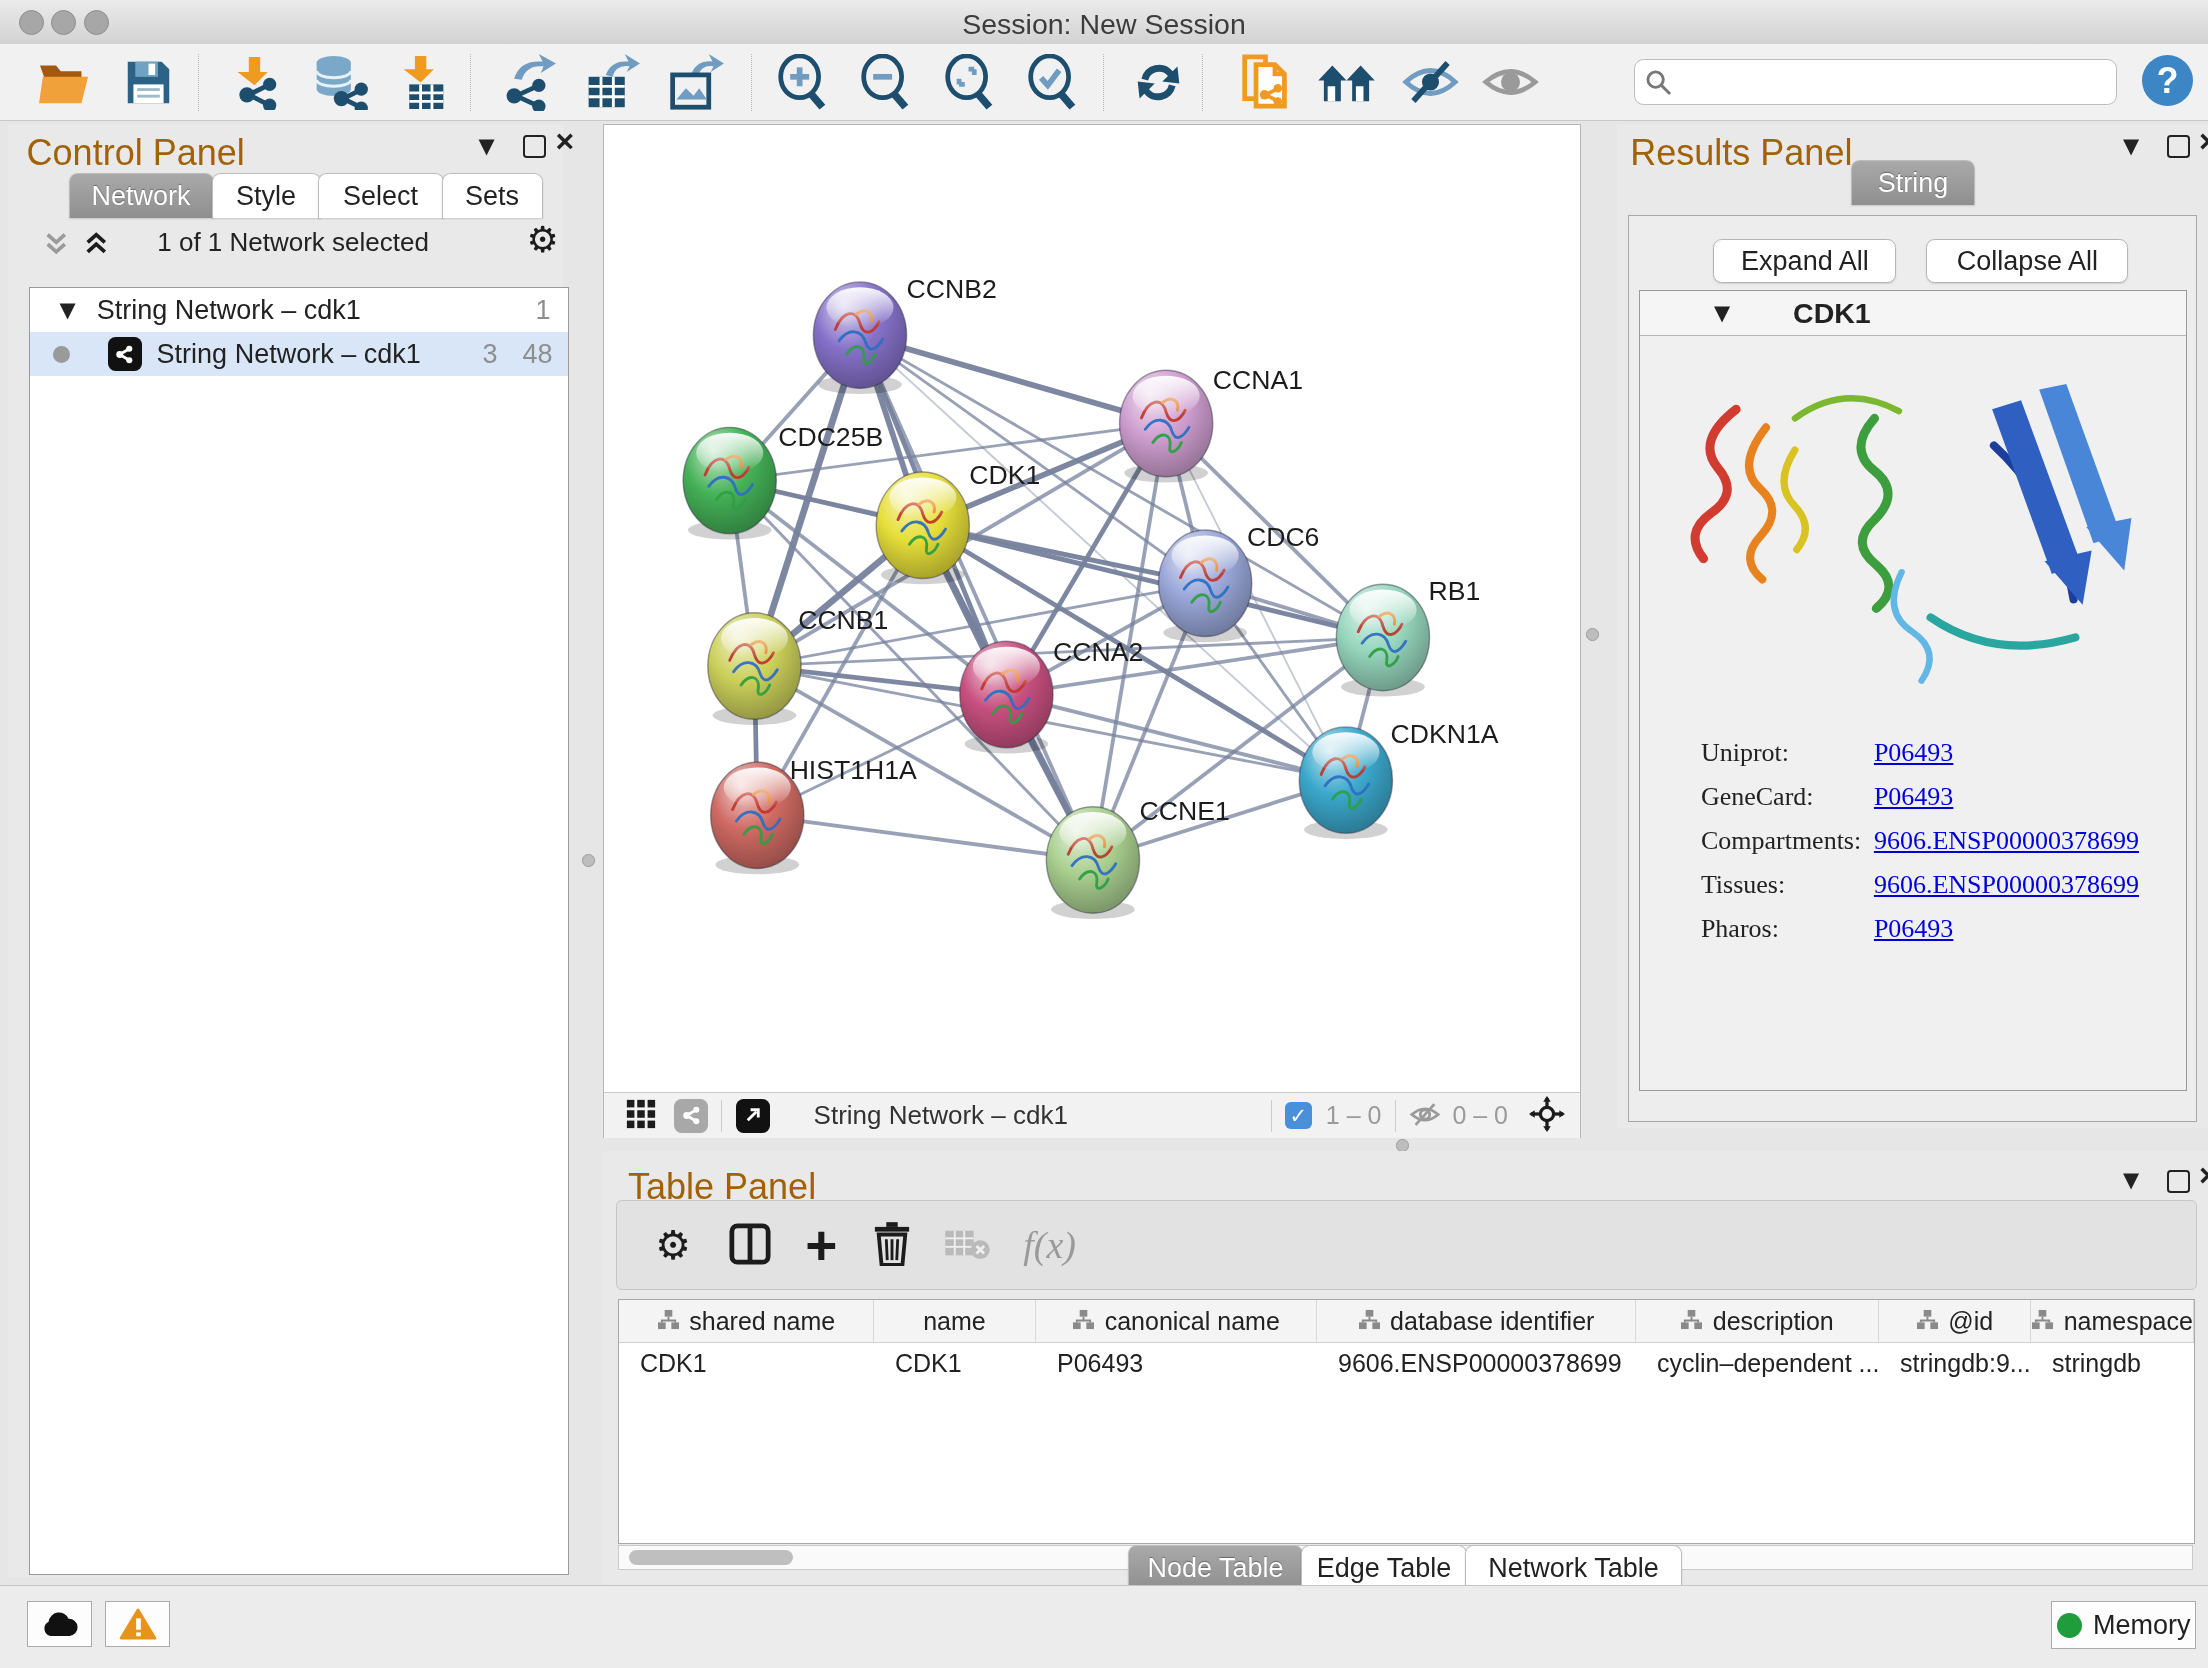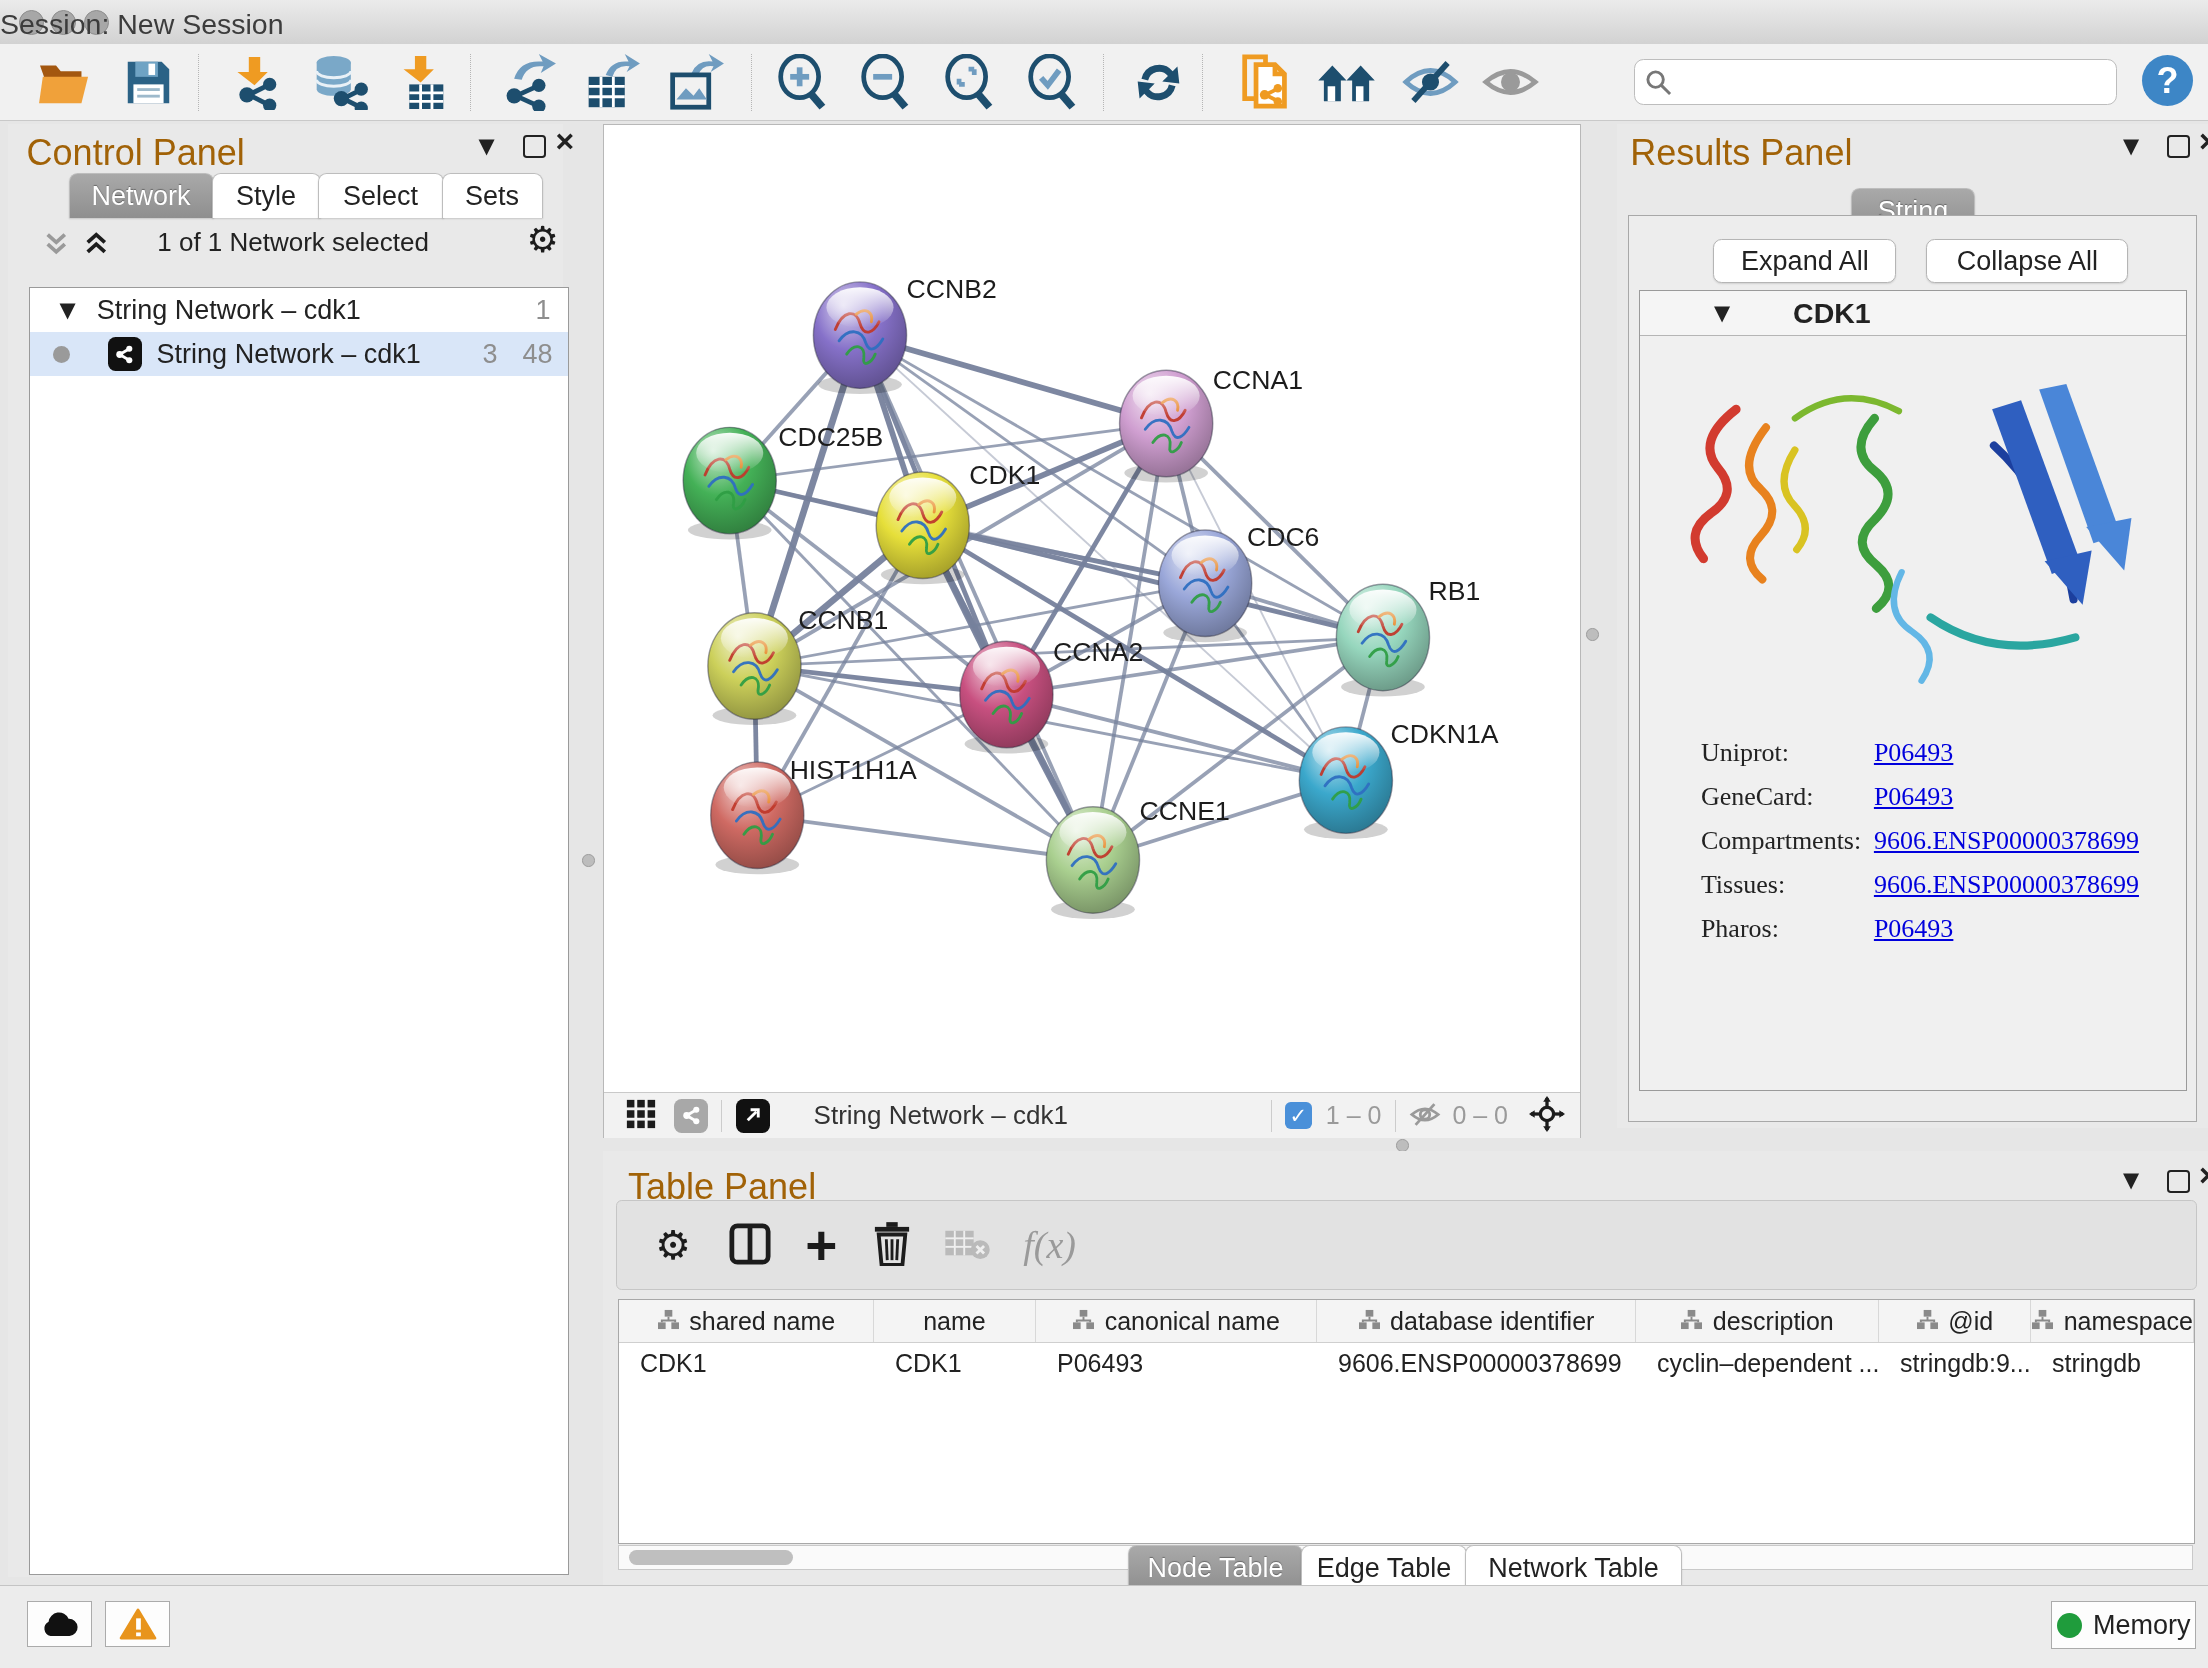--- a/index.html
+++ b/index.html
@@ -4,21 +4,21 @@
 <style>
   html,body{margin:0;padding:0;}
   body{width:2208px;height:1668px;position:relative;background:#e6e6e6;
        font-family:"Liberation Sans",sans-serif;color:#222;overflow:hidden;
        -webkit-font-smoothing:antialiased;}
   .abs{position:absolute;}
   
   .titlebar{left:0;top:0;width:2208px;height:44px;
     background:linear-gradient(#ebebeb,#d2d2d2);border-bottom:1px solid #aeaeae;}
   .tl{width:23px;height:23px;border-radius:50%;background:#a7a7a7;border:1px solid #8d8d8d;top:9.5px;}
-  .wintitle{width:100%;top:7.6px;font-size:28.5px;color:#3c3c3c;}
+  .wintitle{width:100%;text-align:center;top:7.6px;font-size:28.5px;color:#3c3c3c;}
   
   .toolbar{left:0;top:44px;width:2208px;height:76px;background:#f1f1f1;border-bottom:1px solid #c9c9c9;}
   .tbtn{top:9.5px;width:61px;height:57px;display:flex;align-items:center;justify-content:center;}
   .tsep{top:9.5px;width:0;height:57px;border-left:1.9px dotted #b5b5b5;}
   .searchbox{left:1634px;top:15px;width:483px;height:46px;background:#fff;border:1.9px solid #bdbdbd;
     border-radius:9.5px;display:flex;align-items:center;padding:0 9.5px;box-sizing:border-box;}
   .searchbox input{border:none;outline:none;font-size:25px;flex:1;background:transparent;margin-left:7.6px;
     font-family:"Liberation Sans",sans-serif;}
   .helpbtn{left:2142px;top:11.4px;width:51px;height:51px;border-radius:50%;background:#3d86c6;
     color:#fff;font-size:36px;font-weight:bold;display:flex;align-items:center;justify-content:center;}
@@ -616,21 +616,21 @@
 <div class="abs grip-dot" style="left:582px;top:854px"></div>
 <div class="abs grip-dot" style="left:1586px;top:628px"></div>
 <div class="abs grip-dot" style="left:1396px;top:1139px"></div>
 
 <div class="abs results">
   <div class="abs panel-title" style="left:13.3px;top:7.6px">Results Panel</div>
   <div class="abs hdr-tri" style="left:506px;top:9.5px">▼</div>
   <div class="abs hdr-max" style="left:550px;top:11.4px"></div>
   <div class="abs hdr-x" style="left:582px;top:7.6px">×</div>
 
-  <div class="abs tab sel" style="left:234px;top:64px;width:122px">String</div>
+  <div class="abs tab sel" style="left:234px;top:36px;width:122px">String</div>
 
   <div class="abs rbox">
     <div class="abs btn" style="left:84px;top:23px;width:181px;height:42px">Expand All</div>
     <div class="abs btn" style="left:297px;top:23px;width:200px;height:42px">Collapse All</div>
 
     <div class="abs innerbox">
       <div class="generow">
         <span class="glyph" style="margin-left:74px;font-size:21px">▼</span>
         <span class="genename" style="margin-left:63px">CDK1</span>
       </div>

